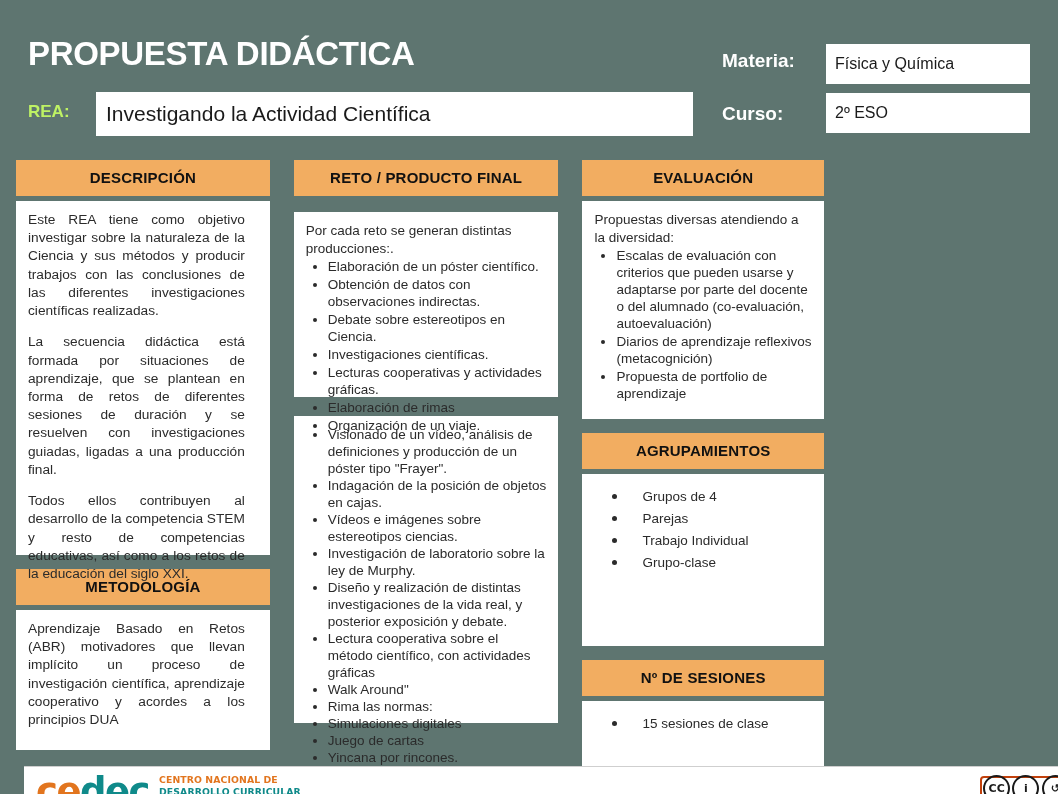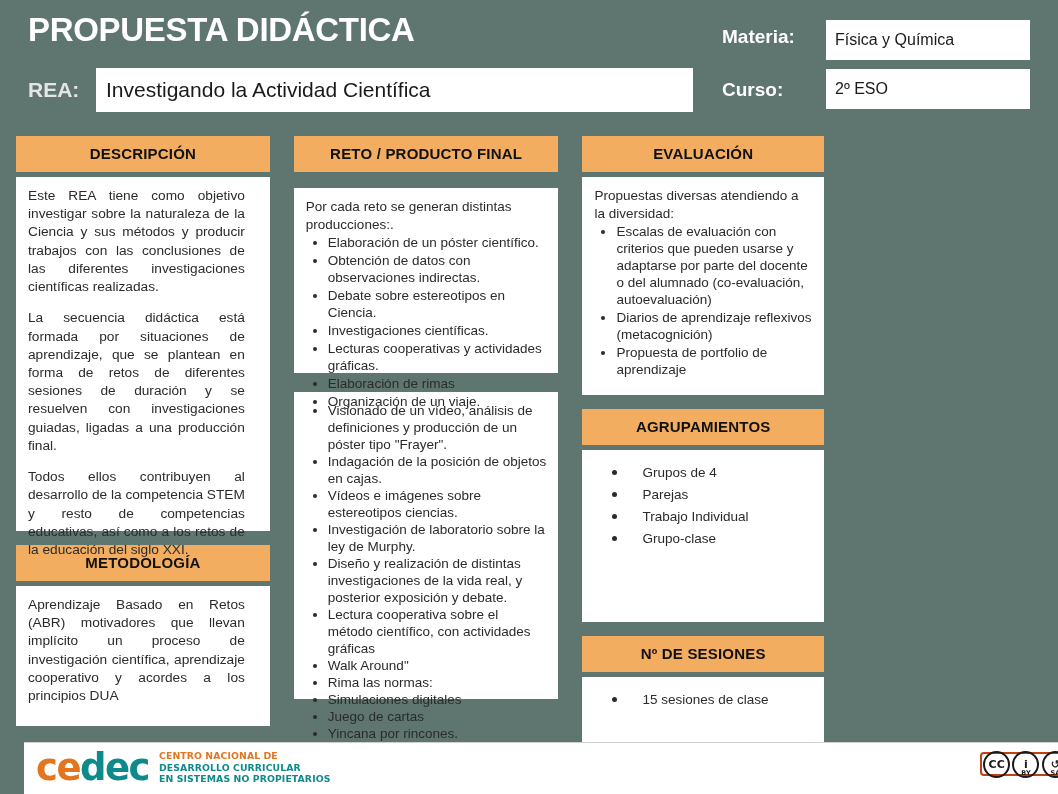--- a/index.html
+++ b/index.html
@@ -18,37 +18,38 @@
     width: 1058px;
     height: 794px;
     box-sizing: border-box;
   }
 
   
   .header {
     position: relative;
     height: 120px;
     padding: 0;
+    margin-top: 24px;
   }
   .title {
     position: absolute;
     left: 28px;
     top: 11px;
     color: #ffffff;
     font-size: 33px;
     font-weight: bold;
     letter-spacing: -0.3px;
     white-space: nowrap;
   }
   .rea-label {
     position: absolute;
     left: 28px;
     top: 78px;
-    color: #e5e5e5;
-    font-size: 21px;
+    color: #bef264;
+    font-size: 17px;
     font-weight: bold;
   }
   .rea-box {
     position: absolute;
     left: 96px;
     top: 68px;
     width: 597px;
     height: 44px;
     background: #ffffff;
     box-sizing: border-box;

